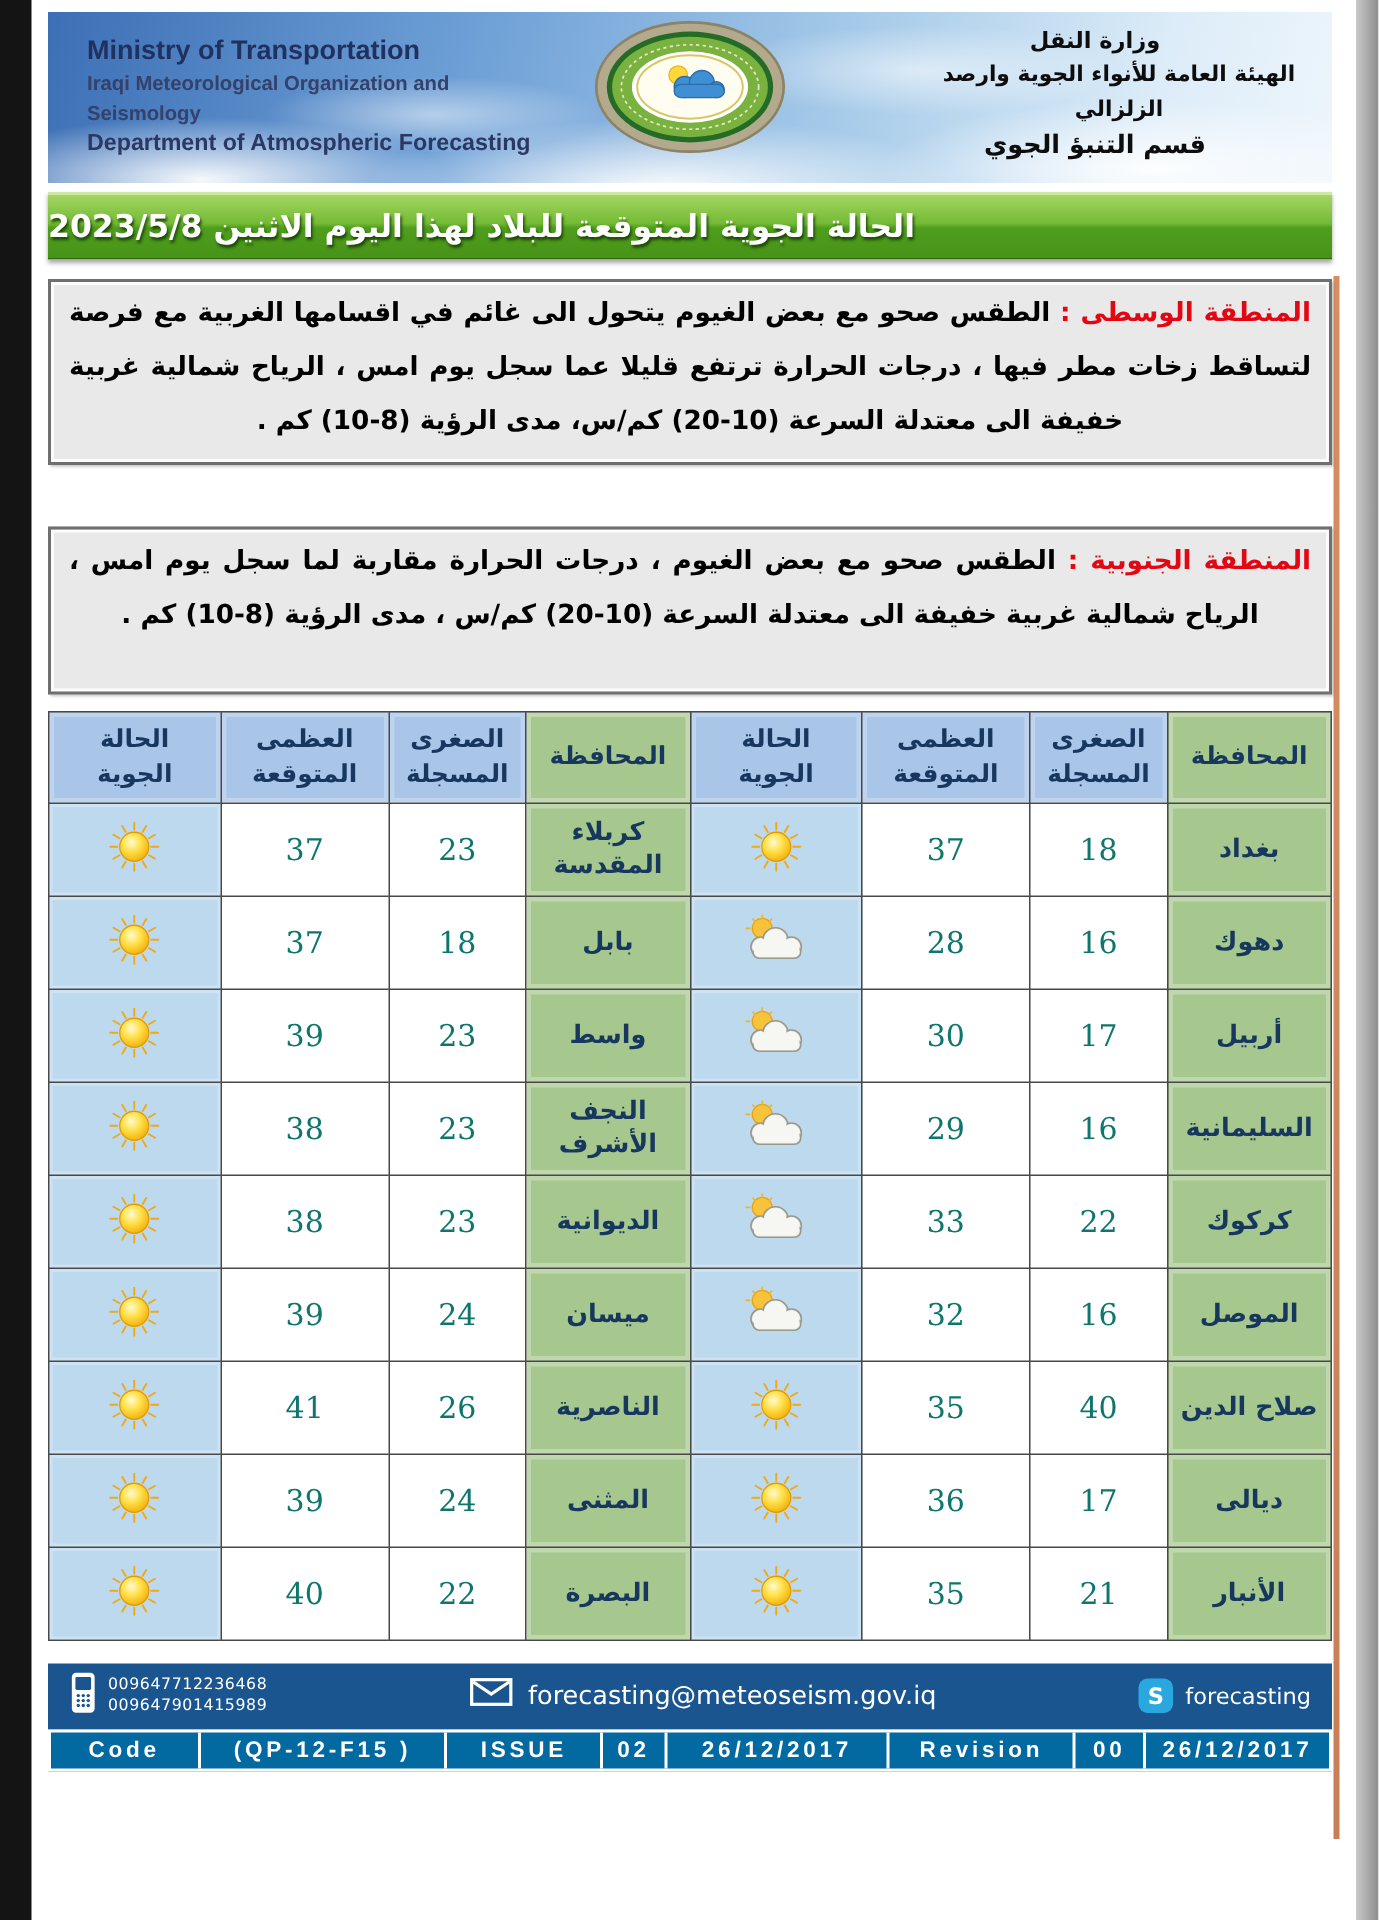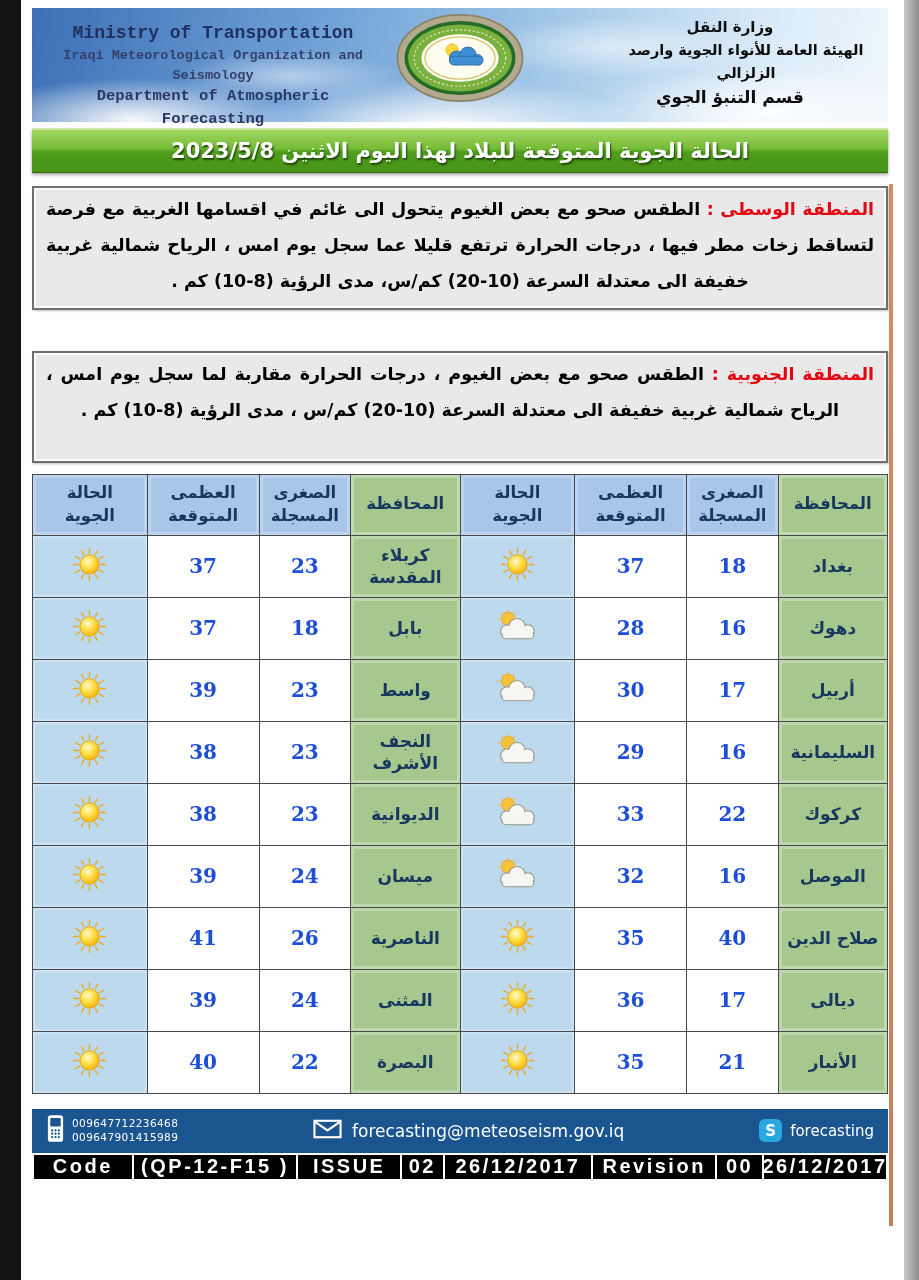--- a/index.html
+++ b/index.html
@@ -18,34 +18,34 @@
   
   .sky-header{height:114px;position:relative;
     background-image:
       radial-gradient(ellipse 230px 58px at 12% 98%,rgba(255,255,255,.95),rgba(255,255,255,0) 72%),
       radial-gradient(ellipse 280px 66px at 48% 104%,rgba(255,255,255,.97),rgba(255,255,255,0) 72%),
       radial-gradient(ellipse 250px 64px at 86% 92%,rgba(255,255,255,.92),rgba(255,255,255,0) 72%),
       radial-gradient(ellipse 180px 40px at 68% 34%,rgba(255,255,255,.55),rgba(255,255,255,0) 75%),
       radial-gradient(ellipse 150px 34px at 30% 60%,rgba(255,255,255,.5),rgba(255,255,255,0) 75%),
       linear-gradient(105deg,#3c6fb5 0%,#6d9fd6 32%,#a7cbe9 62%,#dcecf8 85%,#eef6fc 100%);
   }
-  .hdr-en{position:absolute;left:26px;top:12px;width:310px;text-align:center;
-    font-family:Liberation Mono, monospace;color:#20305f;line-height:1.45;}
+  .hdr-en{position:absolute;left:26px;top:12px;width:310px;text-align:left;
+    font-family:Liberation Sans, sans-serif;color:#20305f;line-height:1.45;}
   .hdr-en .l1{font-size:18px;font-weight:700;}
   .hdr-en .l2{font-size:13.5px;font-weight:600;color:#33416b;}
   .hdr-en .l3{font-size:15.5px;font-weight:700;color:#2a3863;}
   .hdr-ar{position:absolute;right:8px;top:8px;width:300px;text-align:center;direction:rtl;
     color:#0d0d0d;font-weight:700;line-height:1.55;}
   .hdr-ar .l1{font-size:15px;}
   .hdr-ar .l2{font-size:14.5px;margin-left:32px;}
   .hdr-ar .l3{font-size:17px;}
   .logo{position:absolute;left:50%;top:4px;transform:translateX(-50%);}
 
   
-  .title-bar{margin-top:6px;height:42px;display:flex;align-items:center;justify-content:center;
+  .title-bar{margin-top:6px;height:42px;display:flex;align-items:center;justify-content:flex-end;
     direction:rtl;color:#fff;font-size:21px;font-weight:700;
     text-shadow:1px 2px 2px rgba(26,64,5,.95);
     background:linear-gradient(#a3d562 0%,#74bb35 45%,#4f9e1d 52%,#479318 100%);
     border-top:2px solid #cfe8a6;border-bottom:1px solid #2e6b0c;
     box-shadow:0 2px 3px rgba(0,0,0,.35);}
 
   
   .region-box{direction:rtl;background:#e9e9e9;border:2px solid #6f6f6f;
     box-shadow:inset 2px 2px 0 #fbfbfb,inset -2px -2px 0 #fbfbfb,1px 1px 2px rgba(0,0,0,.25);
     margin-top:13px;padding:4px 12px 8px 12px;box-sizing:border-box;
@@ -59,37 +59,37 @@
   
   table.wx{width:100%;border-collapse:collapse;margin-top:11px;direction:rtl;table-layout:fixed;}
   table.wx th,table.wx td{border:1px solid #484848;text-align:center;vertical-align:middle;padding:1px;}
   table.wx thead th{height:58px;font-size:16.5px;font-weight:700;color:#17375e;white-space:pre-line;line-height:1.35;}
   th.h-gov{background:#a6c88e;box-shadow:inset 0 0 0 3px rgba(255,255,255,.30);}
   th.h-blue{background:#a9c5e7;box-shadow:inset 0 0 0 3px rgba(255,255,255,.25);}
   table.wx tbody td{height:59px;}
   td.gov{background:#a6c88e;color:#17375e;font-weight:700;font-size:17px;line-height:1.3;
     box-shadow:inset 0 0 0 3px rgba(255,255,255,.28);}
   td.num{background:#ffffff;font-family:"DejaVu Serif","Liberation Serif",serif;
-    font-size:20px;font-weight:700;color:#1d4ed8;}
+    font-size:20px;font-weight:400;color:#0f766e;}
   td.cond{background:#bdd9ee;box-shadow:inset 0 0 0 2px rgba(255,255,255,.25);}
   .wicon{display:inline-flex;align-items:center;justify-content:center;}
 
   
   .contact-bar{margin-top:15px;height:44px;background:#1a5590;display:flex;align-items:center;
     color:#fff;padding:0 14px;box-sizing:border-box;}
   .phones{display:flex;align-items:center;gap:7px;}
   .phone-nums{font-size:10.5px;line-height:1.3;letter-spacing:.4px;}
   .email-wrap{flex:1;display:flex;justify-content:center;align-items:center;gap:10px;font-size:17px;}
   .skype-wrap{display:flex;align-items:center;gap:8px;font-size:15px;}
   .skype-badge{width:23px;height:23px;border-radius:6px;background:#29a8e0;color:#fff;
     display:flex;align-items:center;justify-content:center;font-weight:700;font-size:15px;}
-  .code-bar{height:28px;background:#000000;display:flex;color:#fff;
+  .code-bar{height:28px;background:#0369a1;display:flex;color:#fff;
     border:2px solid #ffffff;box-sizing:border-box;
     font-family:"Liberation Sans","DejaVu Sans",sans-serif;
-    font-weight:700;font-size:20px;letter-spacing:2.5px;}
+    font-weight:700;font-size:15px;letter-spacing:2.5px;}
   .code-cell{display:flex;align-items:center;justify-content:center;border-right:2px solid #fff;
     white-space:nowrap;overflow:hidden;}
   .code-cell:last-child{border-right:none;}
 </style>
 </head>
 <body>
 
 <div class="edge-left"></div>
 <div class="edge-right"></div>
 

